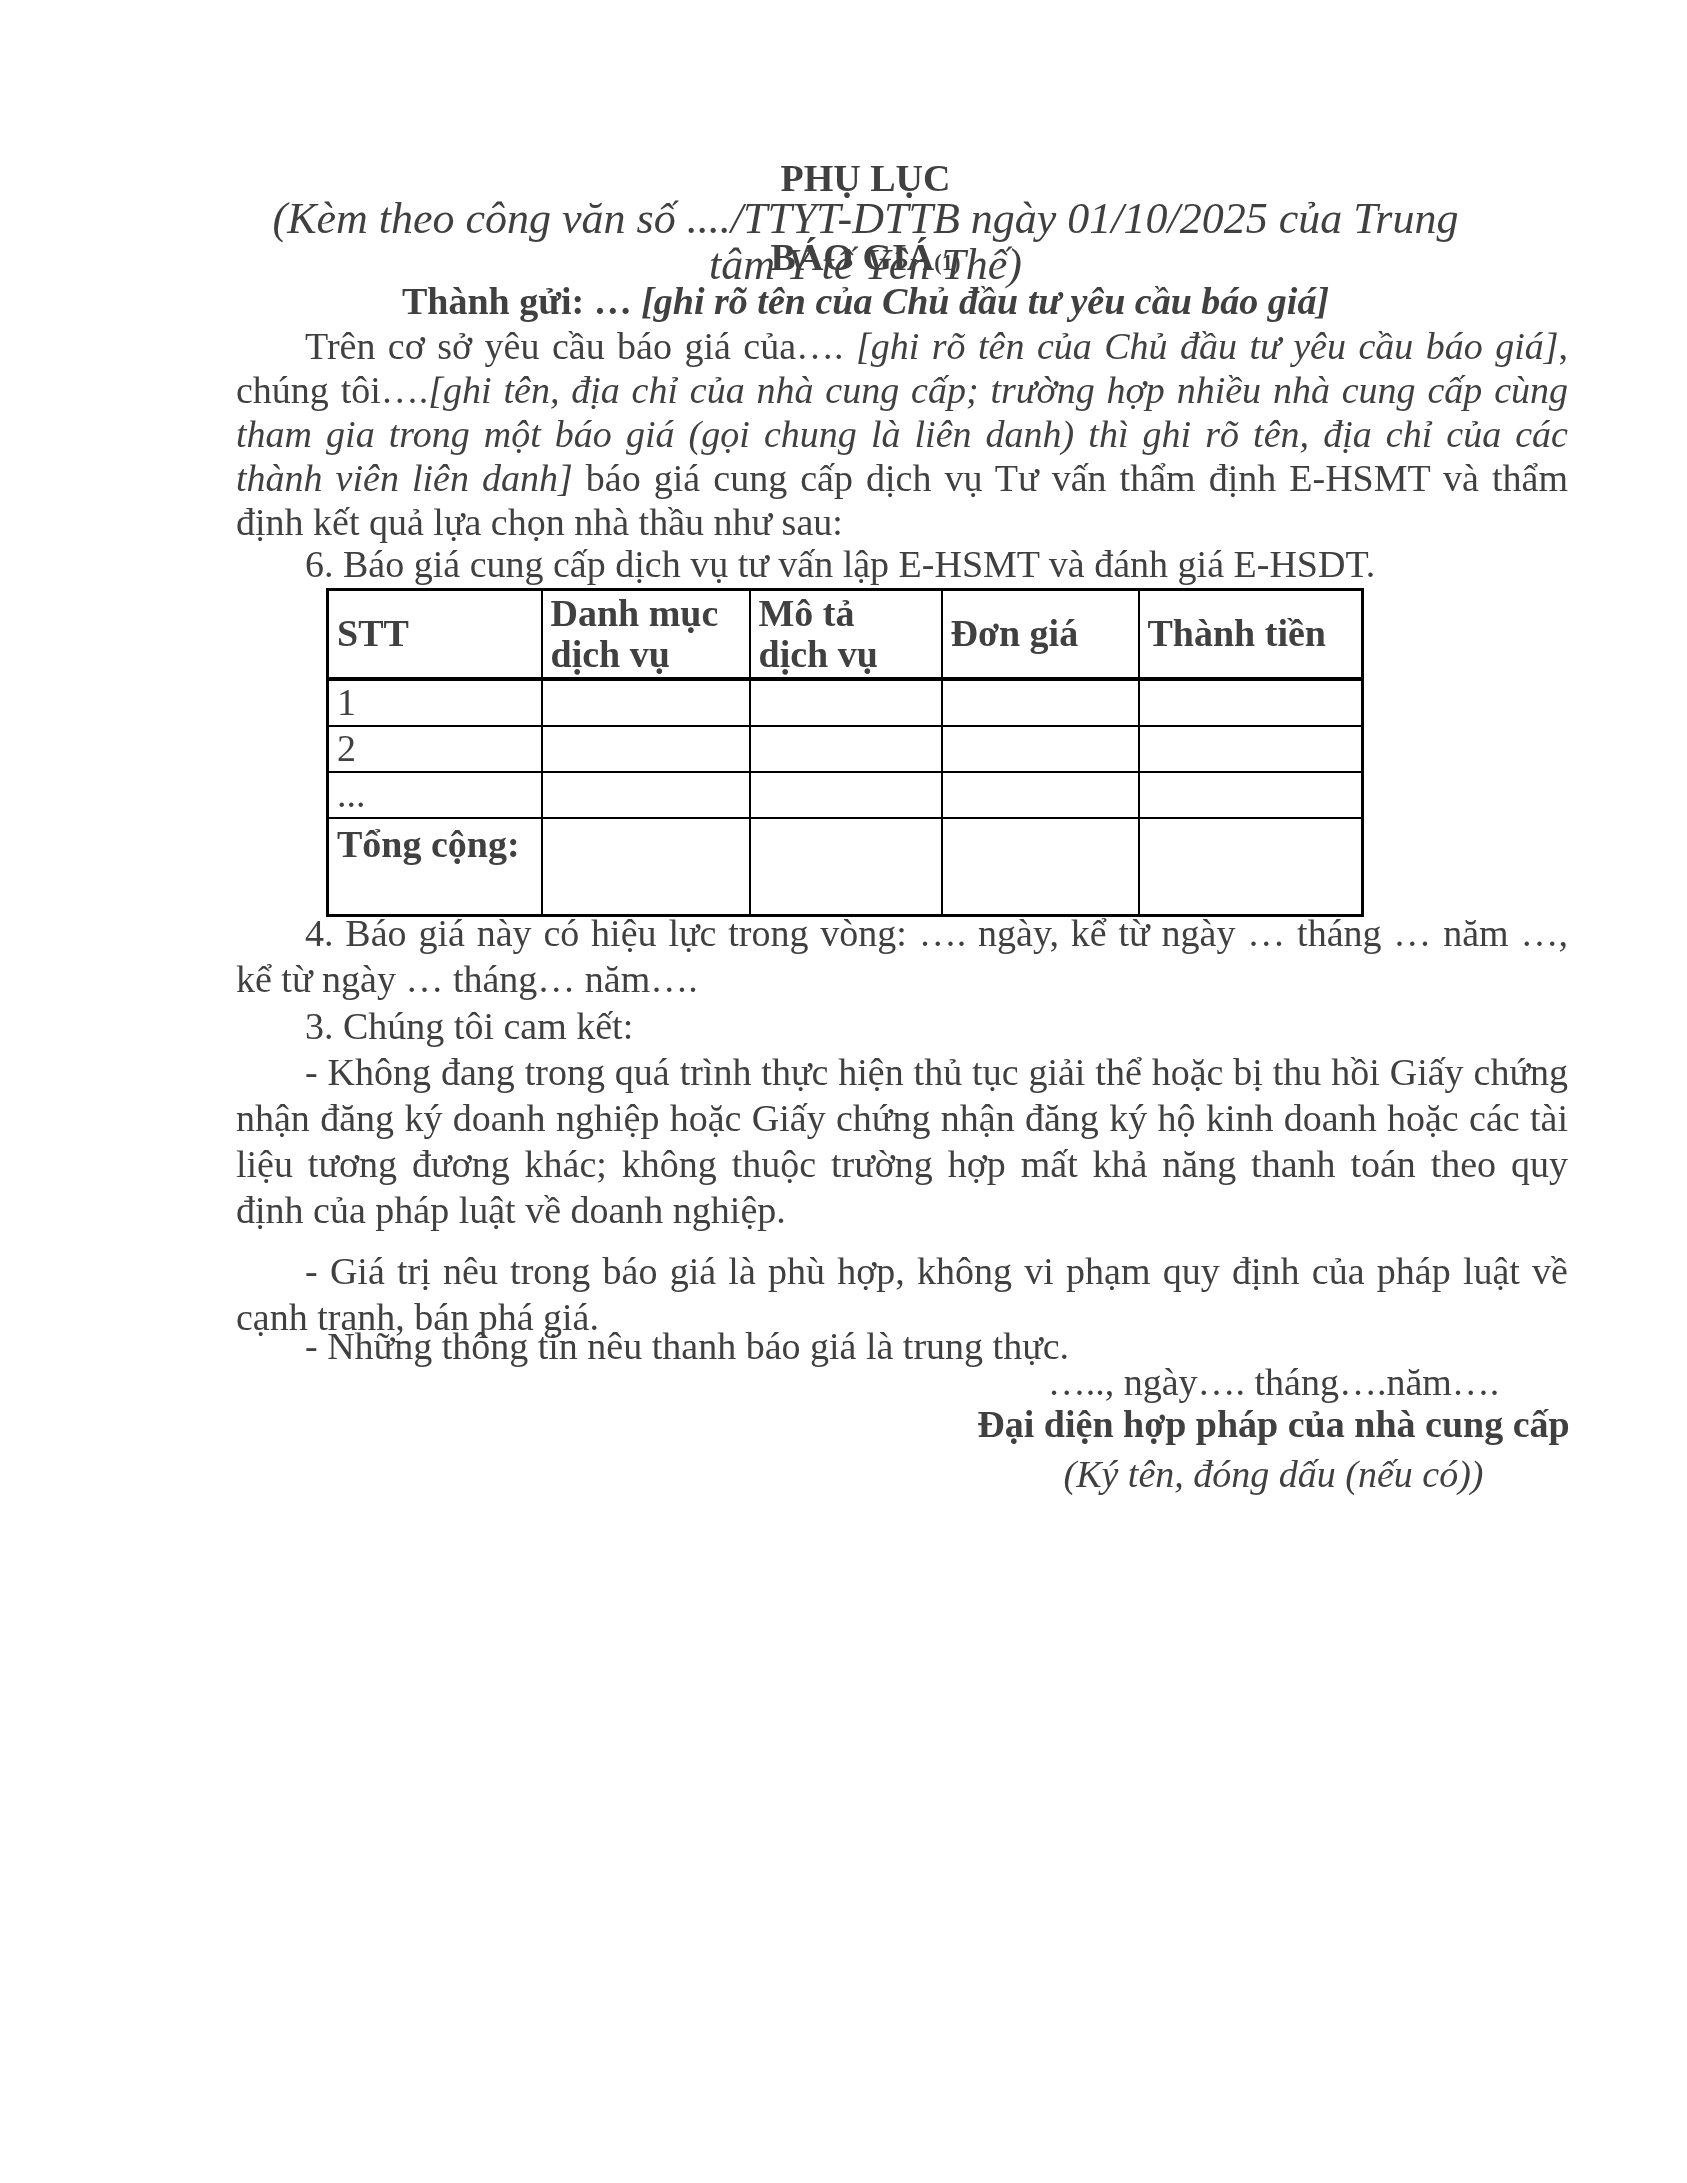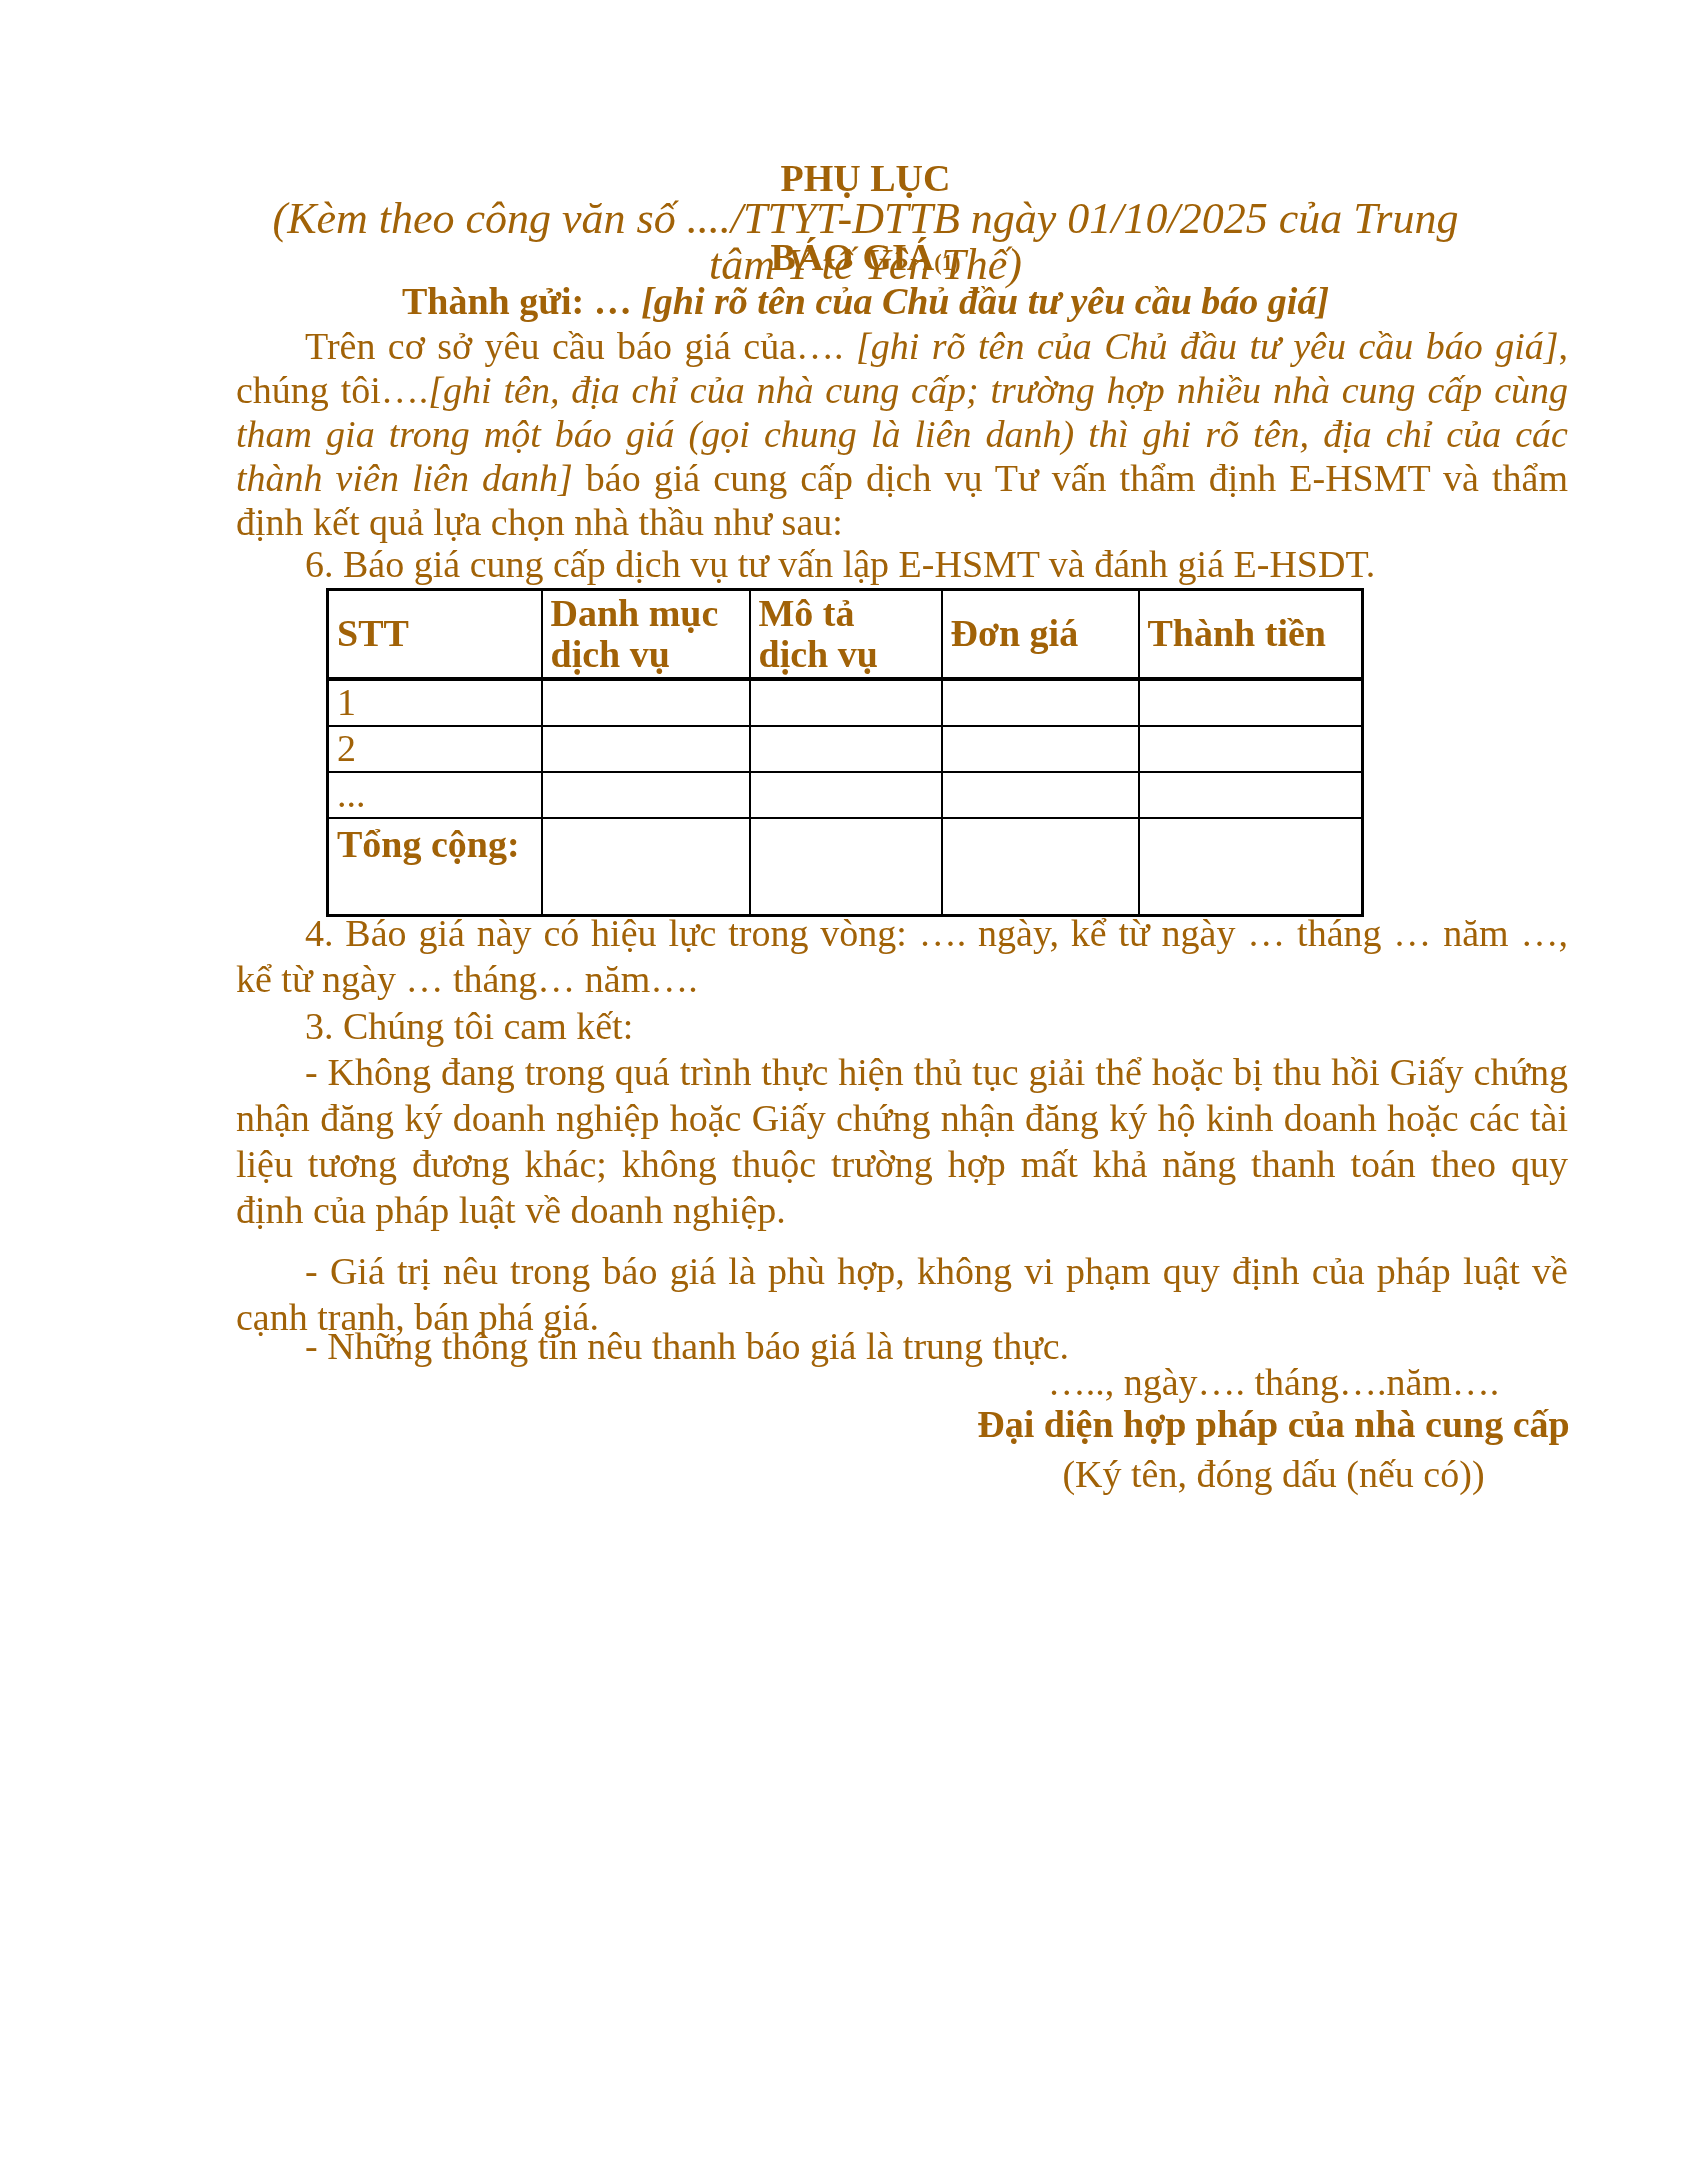--- a/index.html
+++ b/index.html
@@ -1,21 +1,21 @@
 <!DOCTYPE html>
 <html style="font-size:10.6px"><head>
 <meta charset="utf-8">
 <style>
   html, body { margin: 0; padding: 0; background: #ffffff; }
   .page {
     position: relative;
     width: 1687px;
     height: 2183px;
     background: #ffffff;
-    color: #a16207;
+    color: #404040;
     font-family: "Liberation Serif", "DejaVu Serif", serif;
     font-size: 38px;
     overflow: hidden;
   }
   .block {
     position: absolute;
     left: 236px;
     width: 1332px;
     line-height: 46px;
   }
@@ -70,21 +70,21 @@
 
   .sig-block {
     position: absolute;
     left: 959px;
     top: 1362px;
     width: 629px;
     text-align: center;
   }
   .sig-date { line-height: 41px; }
   .sig-role { line-height: 42px; font-weight: bold; }
-  .sig-note { margin-top: 8px; line-height: 42px; }
+  .sig-note { margin-top: 8px; line-height: 42px; font-style: italic; }
 </style>
 </head>
 <body>
 
 <div class="page">
 
   <div class="block centered bold" style="top:155px">PHỤ LỤC</div>
 
   <div class="block centered italic sub" style="top:196px">(Kèm theo công văn số ..../TTYT-DTTB ngày 01/10/2025 của Trung tâm Y tế Yên Thế)</div>
 

